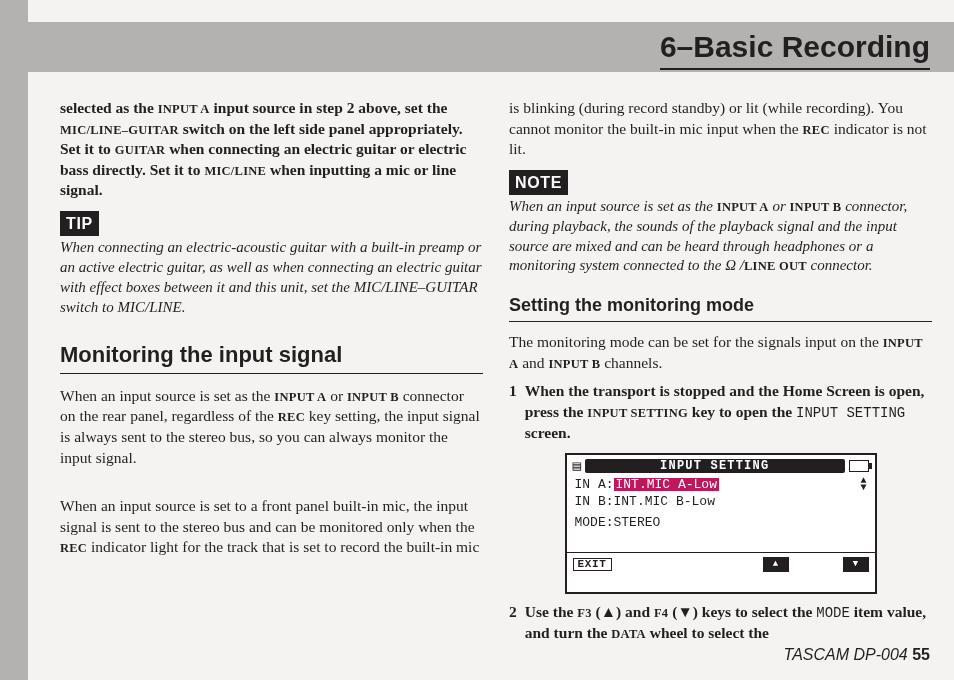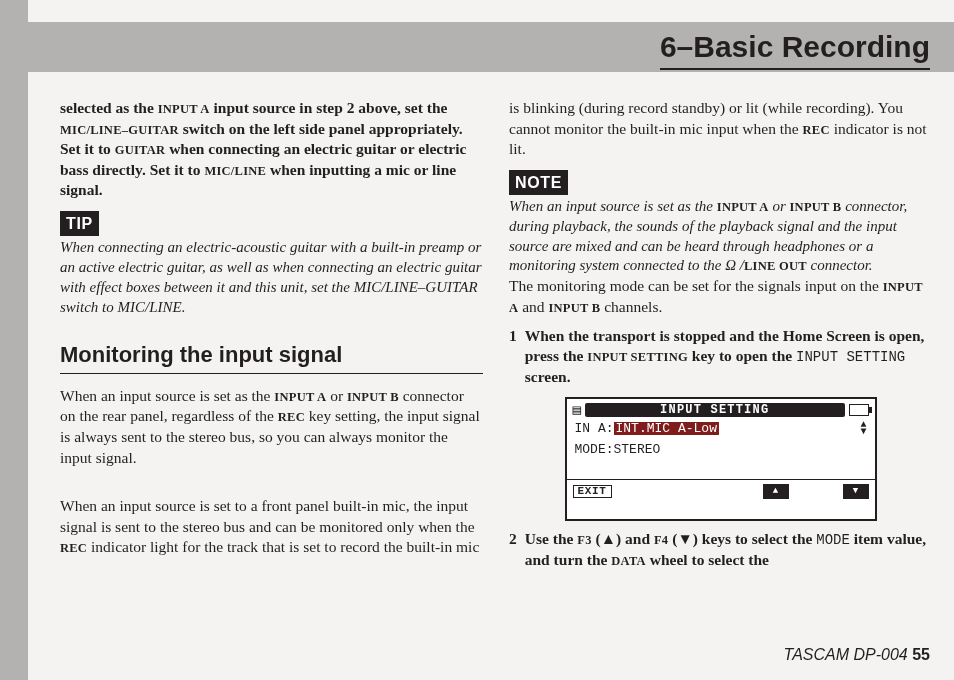--- a/index.html
+++ b/index.html
@@ -165,21 +165,21 @@
   }
   .lcd-line {
     padding: 2px 8px;
     display: flex;
     align-items: center;
   }
   .lcd-line .label {
     white-space: pre;
   }
   .lcd .hl {
-    background: #7f1d1d;
+    background: #be185d;
     color: #fff;
     padding: 0 2px;
   }
   .lcd .arrows {
     margin-left: auto;
     font-size: 10px;
     line-height: 7px;
   }
   .lcd-bottom {
     display: flex;
@@ -256,20 +256,21 @@
   <div class="col">
     <p>
       <span>is blinking (during record standby) or lit (while recording). You cannot monitor the built-in mic input when the </span><span class="sc">REC</span><span> indicator is not lit.</span>
     </p>
 
     <div class="tag-box">NOTE</div>
     <p class="italic-note">
       <span>When an input source is set as the </span><span class="sc" style="font-style:normal">INPUT A</span><span> or </span><span class="sc" style="font-style:normal">INPUT B</span><span> connector, during playback, the sounds of the playback signal and the input source are mixed and can be heard through headphones or a monitoring system connected to the </span><span> Ω /</span><span class="sc" style="font-style:normal">LINE OUT</span><span> connector.</span>
     </p>
 
+    <h3 class="sub-section-h">Setting the monitoring mode</h3>
 
     <p>
       <span>The monitoring mode can be set for the signals input on the </span><span class="sc">INPUT A</span><span> and </span><span class="sc">INPUT B</span><span> channels.</span>
     </p>
 
     <div class="num-item">
       <div class="num">1</div>
       <div class="body">
         <span>When the transport is stopped and the Home Screen is open, press the </span><span class="sc">INPUT SETTING</span><span> key to open the </span><span class="mono" style="font-weight:normal">INPUT SETTING</span><span> screen.</span>
       </div>
@@ -280,20 +281,24 @@
       <div class="lcd-title-row">
         <span style="font-size:14px;">▤</span>
         <div class="pill">INPUT SETTING</div>
         <div class="batt"></div>
       </div>
       <div class="lcd-line">
         <span class="label">IN A:</span>
           <span class="hl">INT.MIC A-Low</span>
         <span class="arrows">▲<br>▼</span>
       </div>
+      <div class="lcd-line">
+        <span class="label">IN B:</span>
+          <span>INT.MIC B-Low</span>
+      </div>
       <div class="lcd-line" style="padding-top:6px;">
         <span>MODE:STEREO</span>
       </div>
       <div class="lcd-bottom">
         <div class="soft">EXIT</div>
         <div class="spf"></div>
         <div class="arrow-box">▲</div>
         <div class="arrow-box">▼</div>
       </div>
     </div>

